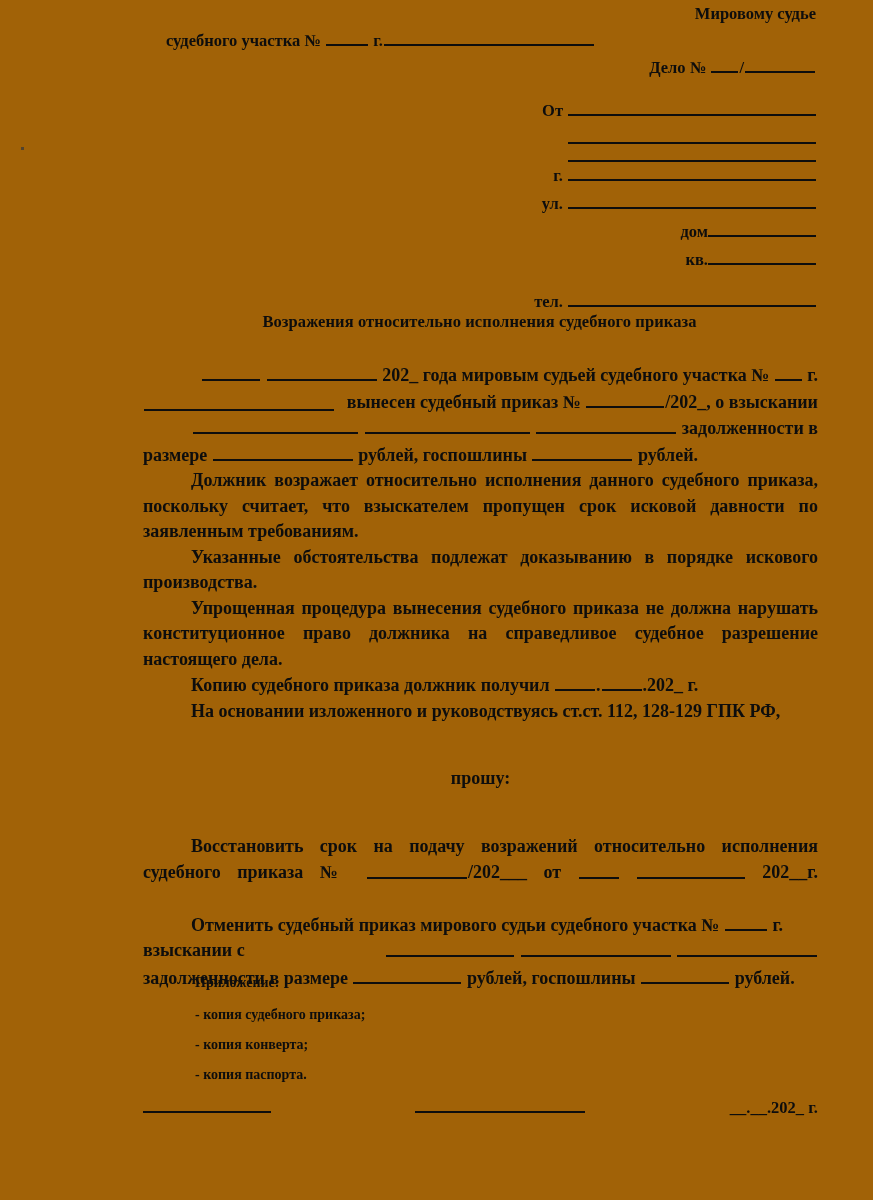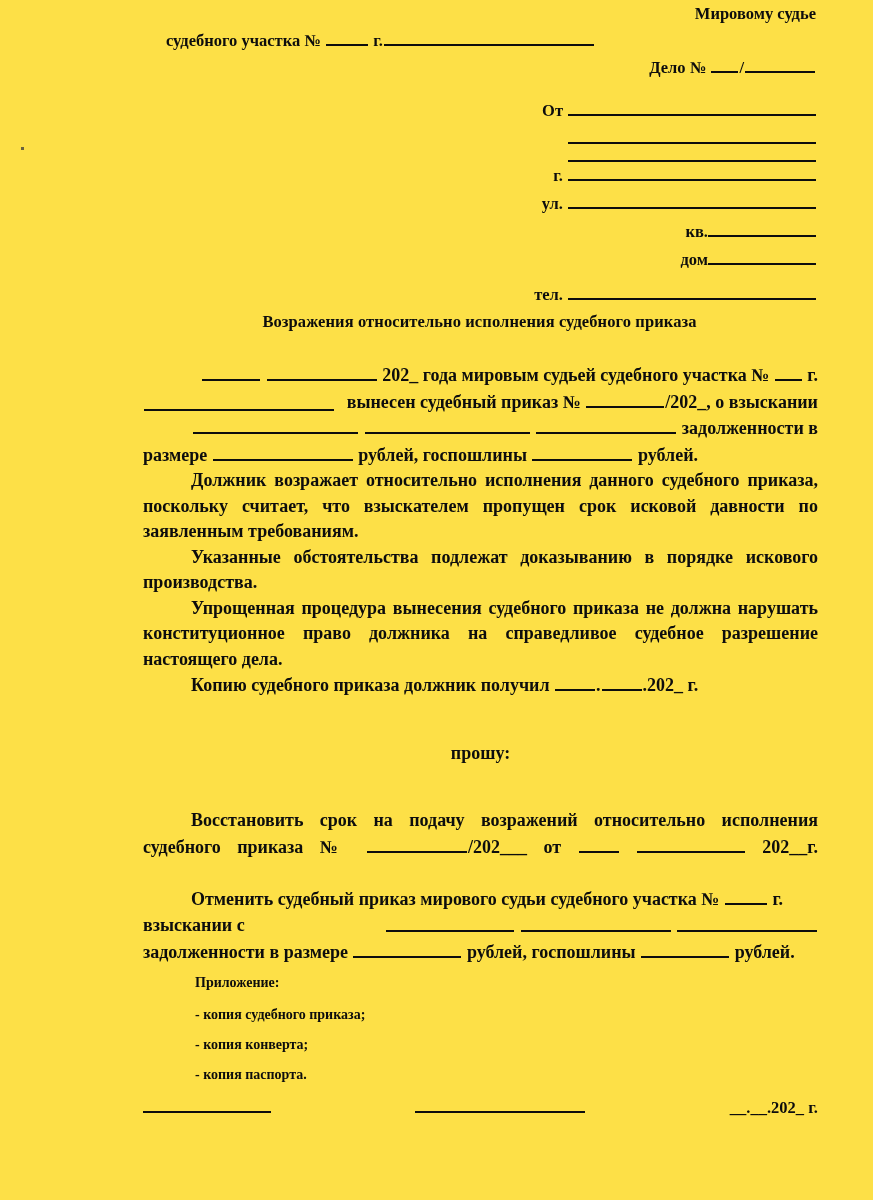--- a/index.html
+++ b/index.html
@@ -6,21 +6,21 @@
   html, body {
     margin: 0;
     padding: 0;
     background: #ffffff;
   }
   .page {
     position: relative;
     width: 873px;
     height: 1200px;
     margin: 0 auto;
-    background: #fde047;
+    background: #a16207;
     font-family: "Liberation Serif", "DejaVu Serif", serif;
     font-weight: bold;
     color: #0d0d0d;
     overflow: hidden;
     -webkit-font-smoothing: none;
   }
 
   
   .fill {
     display: inline-block;
@@ -189,30 +189,30 @@
         <span class="lbl">г.</span>
         <span class="ln" style="width:248px"></span>
       </div>
 
       <div class="addr-row">
         <span class="lbl">ул.</span>
         <span class="ln" style="width:248px"></span>
       </div>
 
       <div class="addr-row">
+        <span class="lbl" style="padding-right:0">дом</span>
+        <span class="ln" style="width:108px"></span>
+      </div>
+
+      <div class="addr-row">
         <span class="lbl" style="padding-right:0">кв.</span>
         <span class="ln" style="width:108px"></span>
       </div>
 
-      <div class="addr-row">
-        <span class="lbl" style="padding-right:0">дом</span>
-        <span class="ln" style="width:108px"></span>
-      </div>
-
-      <div class="addr-row" style="margin-top:7px">
+      <div class="addr-row" style="margin-top:14px">
         <span class="lbl">тел.</span>
         <span class="ln" style="width:248px"></span>
       </div>
 
     </div>
   </div>
 
   <div class="doc-title">Возражения относительно исполнения судебного приказа</div>
 
   <div class="body">
@@ -251,20 +251,21 @@
 
     <p class="p">Указанные обстоятельства подлежат доказыванию в порядке искового производства.</p>
 
     <p class="p">Упрощенная процедура вынесения судебного приказа не должна нарушать конституционное право должника на справедливое судебное разрешение настоящего дела.</p>
 
     <p class="p">
       <span>Копию судебного приказа должник получил</span>
       <span class="fill" style="width:40px"></span><span>.</span><span class="fill" style="width:40px"></span><span>.202_ г.</span>
     </p>
 
+    <p class="p">На основании изложенного и руководствуясь ст.ст. 112, 128-129 ГПК РФ,</p>
 
     <div class="gap-md"></div>
 
     <p class="p center-word">прошу:</p>
 
     <div class="gap-md"></div>
 
     <p class="p stretch">
       <span>Восстановить срок на подачу возражений относительно исполнения судебного приказа №</span>
       <span class="fill" style="width:100px"></span><span>/202___ от</span>

